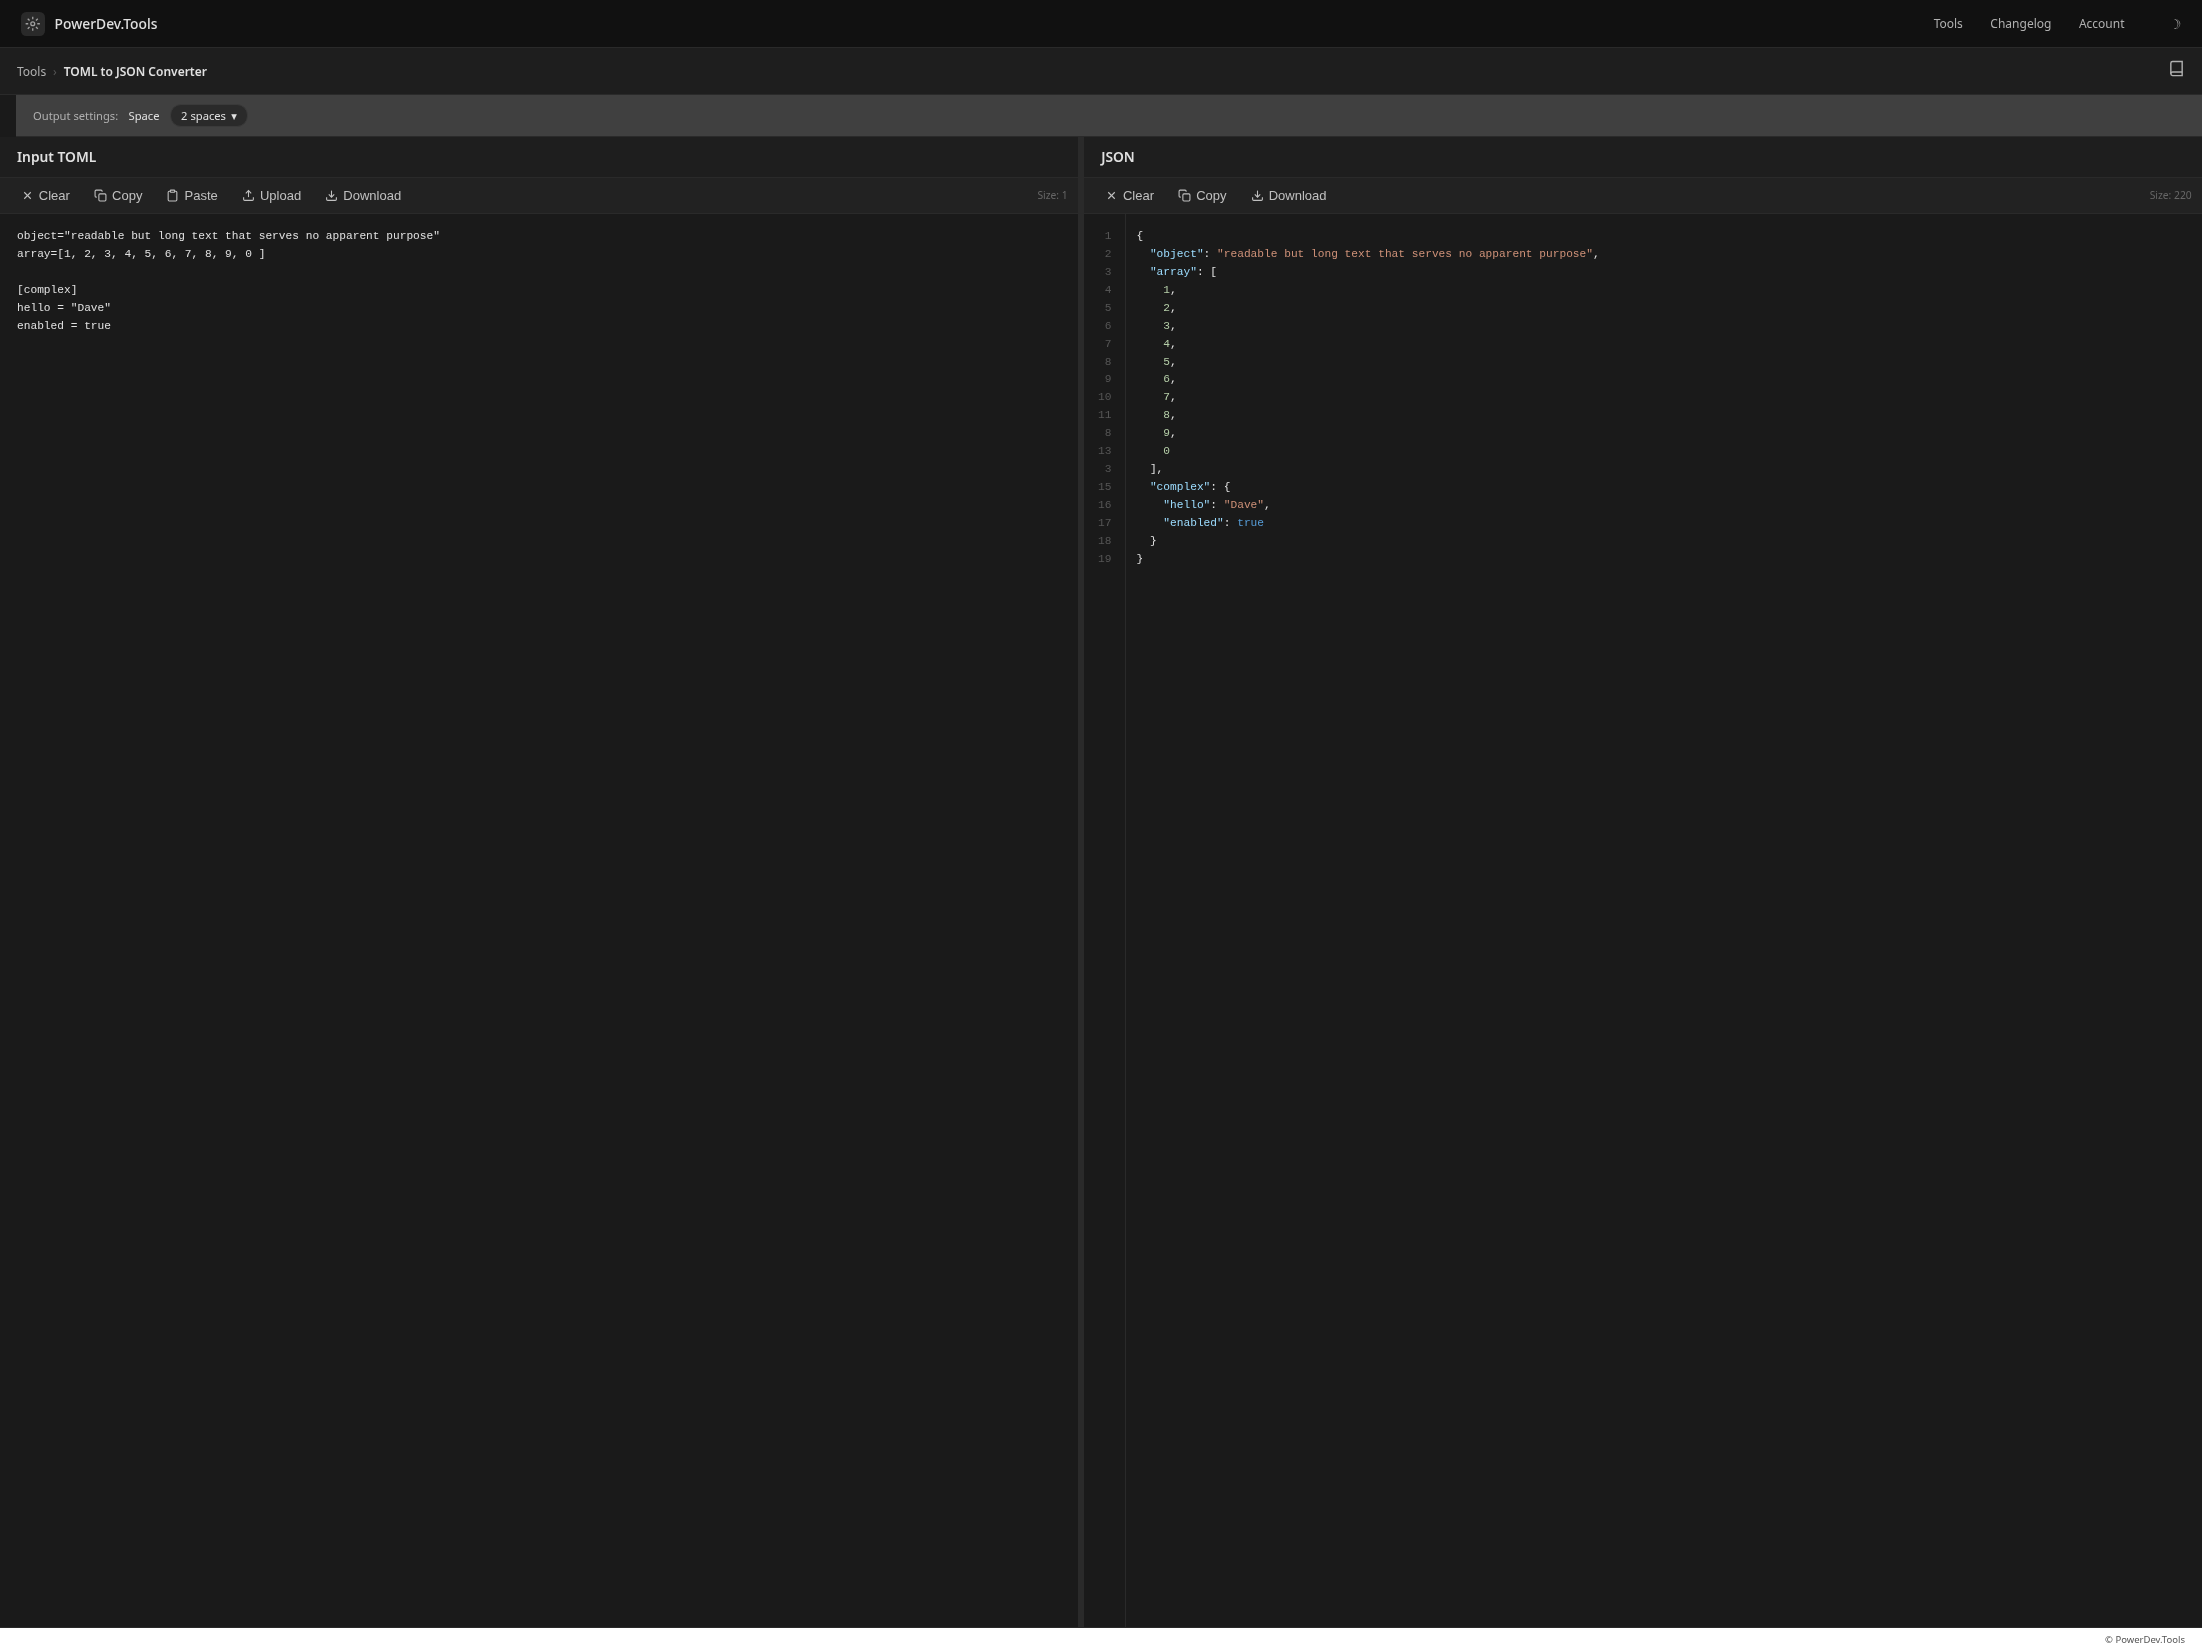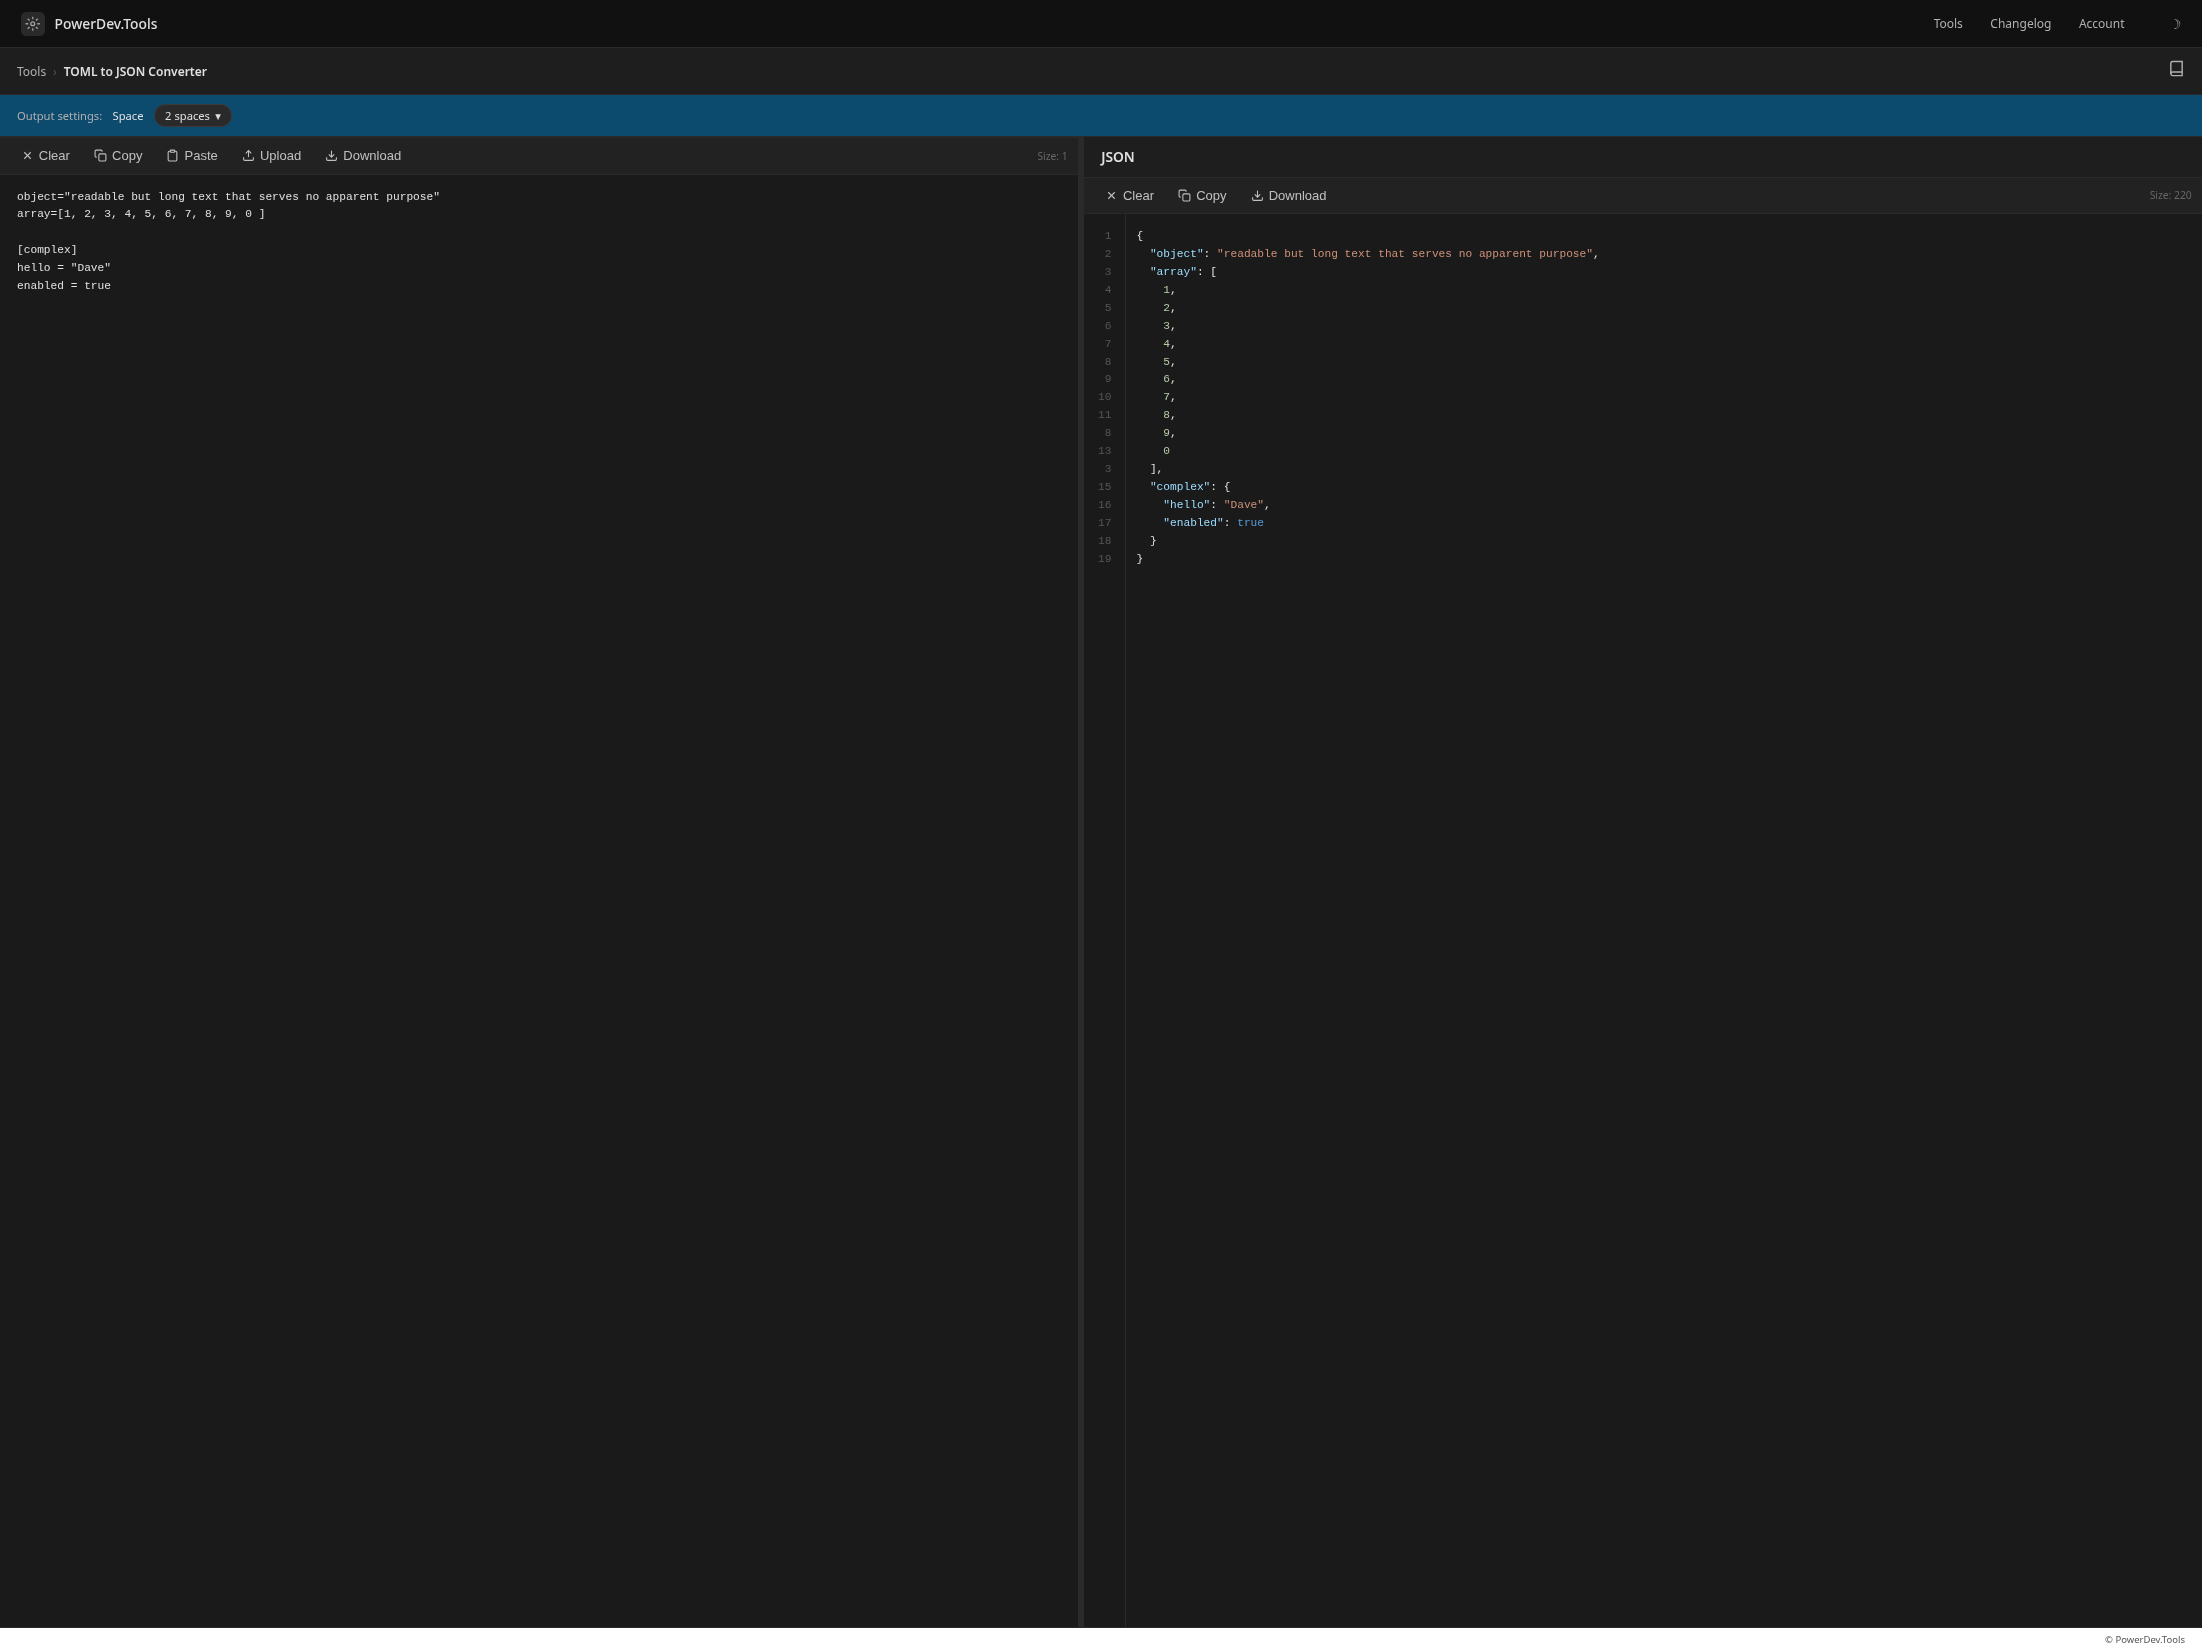--- a/index.html
+++ b/index.html
@@ -89,27 +89,28 @@
       font-weight: 600;
     }
     .book-icon {
       color: #b0b0b0;
       font-size: 15.5px;
       cursor: pointer;
     }
 
     
     .settings-bar {
-      background: #0c4a6e;
+      background: #404040;
       padding: 8.6px 17px;
       display: flex;
       align-items: center;
       gap: 10.3px;
       border-bottom: 0.9px solid #2a2a2a;
       flex-shrink: 0;
+      margin-left: 16px;
     }
     .settings-label { color: #b0b0b0; font-size: 11.2px; }
     .settings-space-label { color: #e0e0e0; font-size: 11.2px; }
     .space-dropdown {
       background: #2a2a2a;
       border: 0.9px solid #3a3a3a;
       border-radius: 11px;
       color: #e0e0e0;
       padding: 3.4px 10.3px;
       font-size: 11.2px;
@@ -295,20 +296,21 @@
   <span class="settings-space-label">Space</span>
   <div class="space-dropdown">
     <span>2 spaces</span>
     <span>▾</span>
   </div>
 </div>
 
 <div class="main-content">
 
   <div class="panel" style="max-width: 49%;">
+    <div class="panel-header">Input TOML</div>
     <div class="panel-toolbar">
       <button class="toolbar-btn">
         <svg viewBox="0 0 24 24" fill="none" stroke="currentColor" stroke-width="2">
           <line x1="18" y1="6" x2="6" y2="18"></line>
             <line x1="6" y1="6" x2="18" y2="18"></line>
         </svg>
         <span>Clear</span>
       </button>
       <button class="toolbar-btn">
         <svg viewBox="0 0 24 24" fill="none" stroke="currentColor" stroke-width="2">

